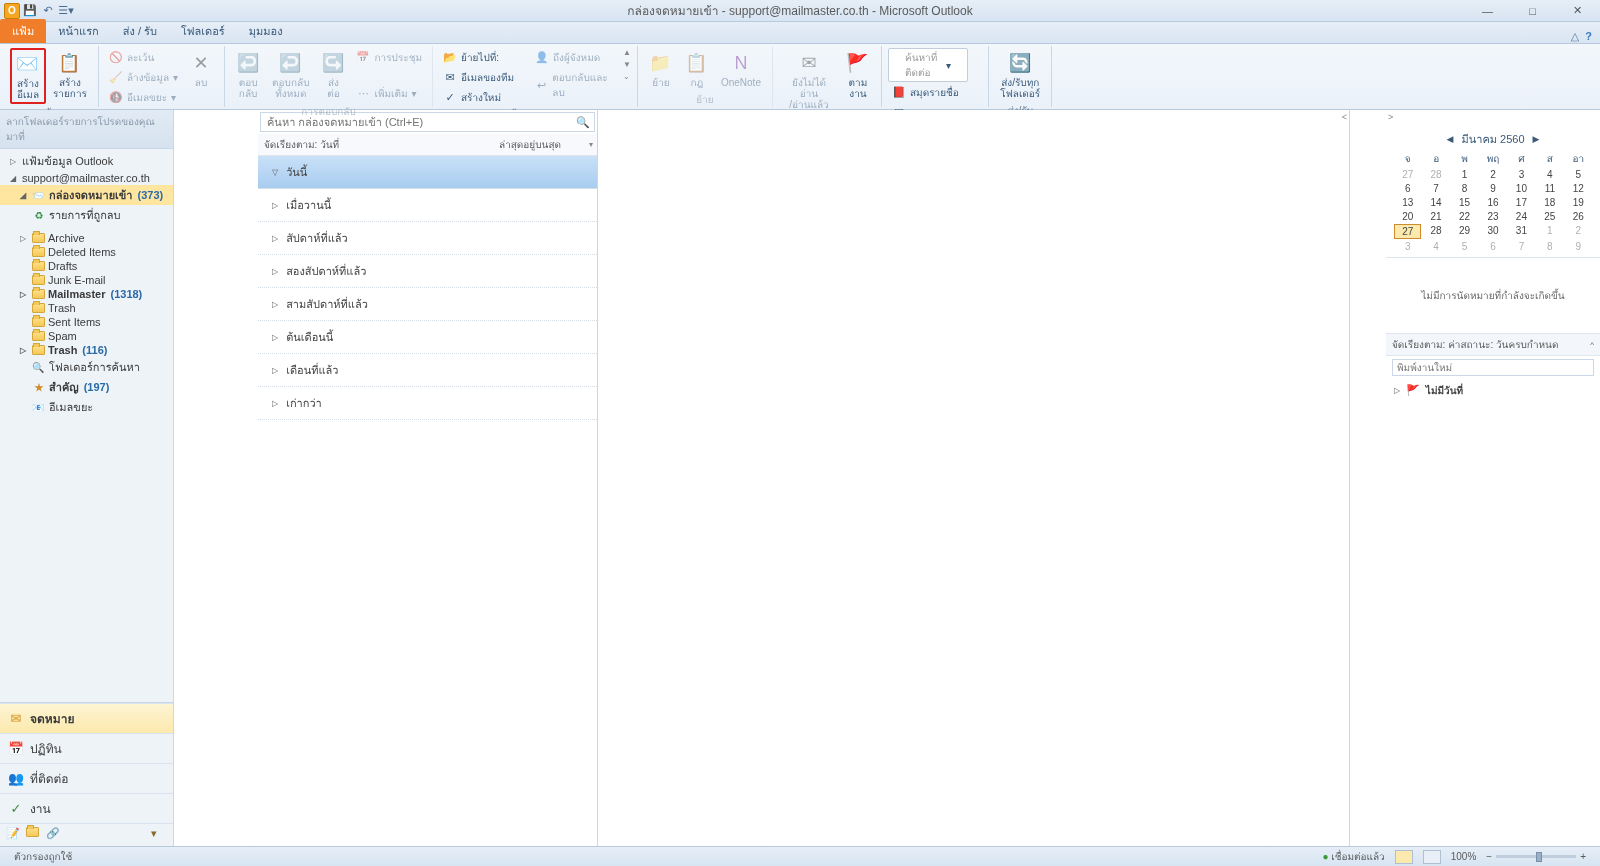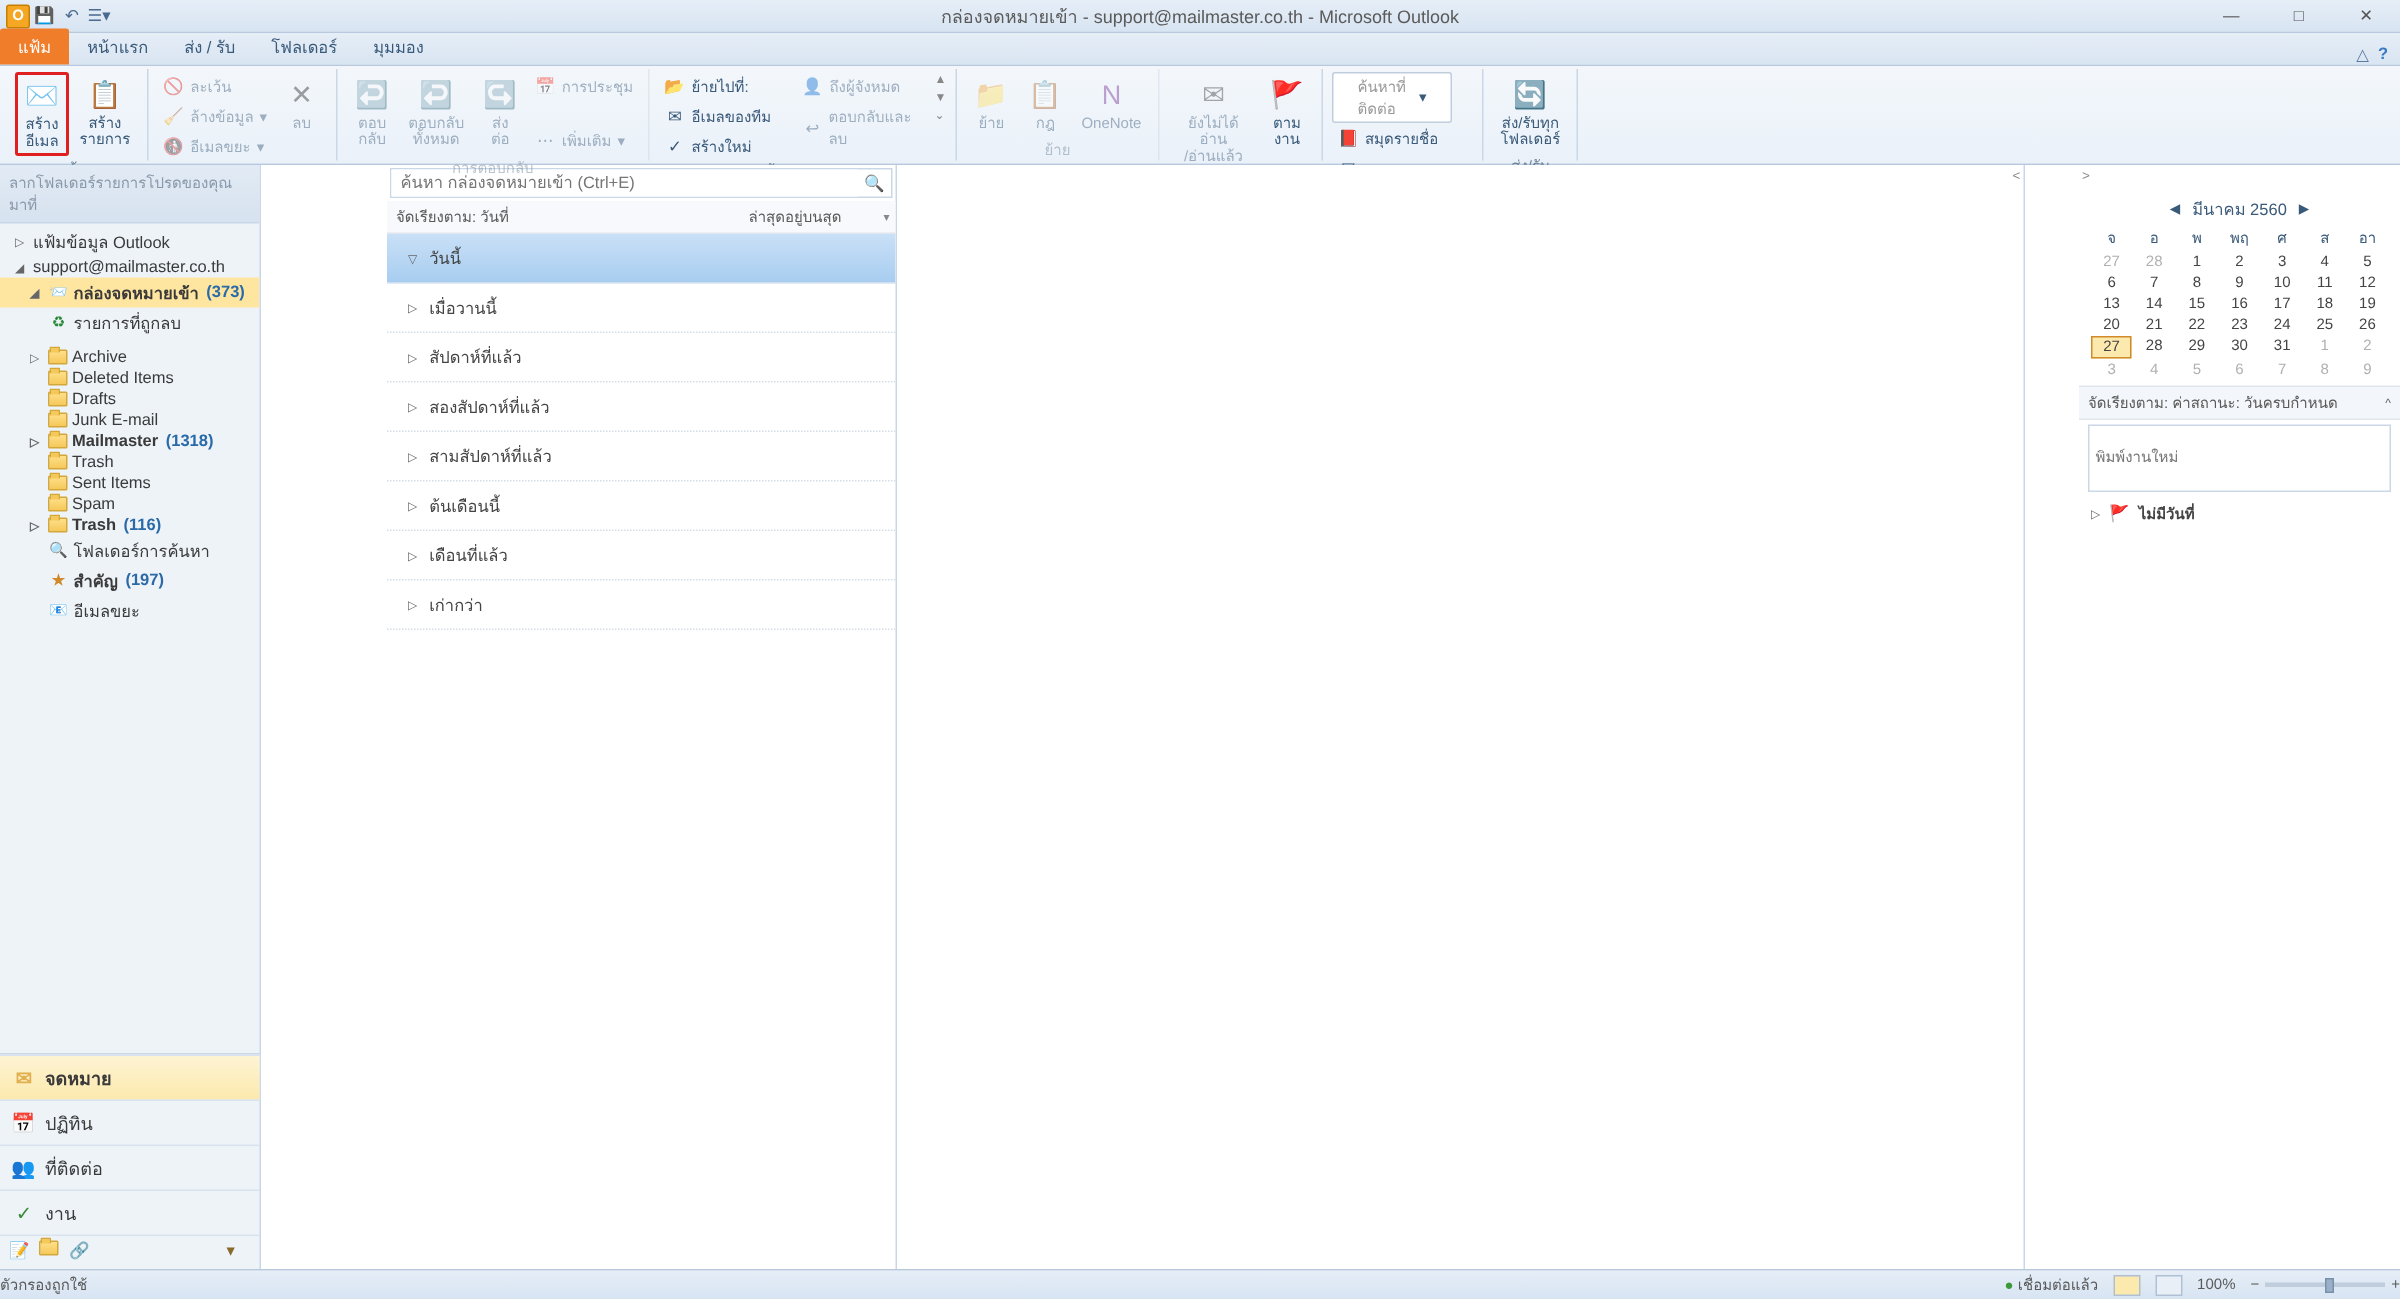--- a/index.html
+++ b/index.html
@@ -80,27 +80,27 @@
 .calhdr { display:flex; align-items:center; justify-content:center; gap:8px; font-size:11px; color:#3a5a7a; padding:2px 0; }
 .calhdr .nav { cursor:pointer; font-size:9px; }
 .calgrid { display:grid; grid-template-columns: repeat(7, 1fr); gap:1px; font-size:10px; text-align:center; }
 .calgrid .dh { color:#3a5a7a; font-weight:normal; padding:1px; }
 .calgrid .d { padding:1px; cursor:pointer; }
 .calgrid .d.other { color:#b0b0b0; }
 .calgrid .d.today { border:1px solid #d08a2a; background:#fce9ad; }
 .noapt { text-align:center; font-size:10px; color:#666; padding: 30px 8px; border-bottom:1px solid #e0e6ed; }
 .taskhdr { display:flex; align-items:center; padding: 3px 6px; font-size:10px; color:#5a5a5a; background:#f3f6fa; border-bottom:1px solid #e0e6ed; }
 .taskinput { margin:3px 6px; }
-.taskinput input { width:100%; border:1px solid #c9d7e6; padding:16px 4px; font-size:10px; }
+.taskinput input { width:100%; border:1px solid #c9d7e6; padding:2px 4px; font-size:10px; }
 .taskgrp { display:flex; align-items:center; gap:6px; padding:4px 8px; font-size:10px; }
 .taskgrp .arr { font-size:8px; color:#666; }
 .taskgrp .flag { color:#d02a2a; font-size:11px; }
 
 
-.statusbar { height: 20px; background: linear-gradient(#e6eef7,#d7e4f2); border-top:1px solid #b8c9dd; display:flex; align-items:center; padding: 0 0; font-size:10px; color:#5a5a5a; }
+.statusbar { height: 20px; background: linear-gradient(#e6eef7,#d7e4f2); border-top:1px solid #b8c9dd; display:flex; align-items:center; padding: 0 14px; font-size:10px; color:#5a5a5a; }
 .statusbar .right { margin-left:auto; display:flex; align-items:center; gap:10px; }
 .statusbar .viewbtn { width:18px; height:14px; border:1px solid #b0c0d4; background:#e8eff7; cursor:pointer; }
 .statusbar .zoom { display:flex; align-items:center; gap:4px; }
 .statusbar .slider { width:80px; height:3px; background:#c0cddc; position:relative; }
 .statusbar .slider .thumb { position:absolute; left:50%; top:-3px; width:6px; height:10px; background:#9ab0c8; border:1px solid #7a90a8; }
 
 
 .foldico { display:inline-block; width:13px; height:10px; background:linear-gradient(#ffe08a,#f5c85a); border:1px solid #d4a73a; border-radius:1px; position:relative; }
 .foldico::before { content:''; position:absolute; top:-3px; left:0; width:5px; height:3px; background:#f5c85a; border:1px solid #d4a73a; border-bottom:none; border-radius:1px 1px 0 0; }
 .mailico { color:#e0b050; }
@@ -514,20 +514,21 @@
             <div class="d other">2</div>
             <div class="d other">3</div>
             <div class="d other">4</div>
             <div class="d other">5</div>
             <div class="d other">6</div>
             <div class="d other">7</div>
             <div class="d other">8</div>
             <div class="d other">9</div>
           </div>
       </div>
+      <div class="noapt">ไม่มีการนัดหมายที่กำลังจะเกิดขึ้น</div>
       <div class="taskhdr">
         <span>จัดเรียงตาม: ค่าสถานะ: วันครบกำหนด</span>
         <span style="margin-left:auto;font-size:8px;">^</span>
       </div>
       <div class="taskinput">
         <input type="text" placeholder="พิมพ์งานใหม่" style="">
       </div>
       <div class="taskgrp">
         <span class="arr">▷</span>
         <span class="flag">🚩</span>

